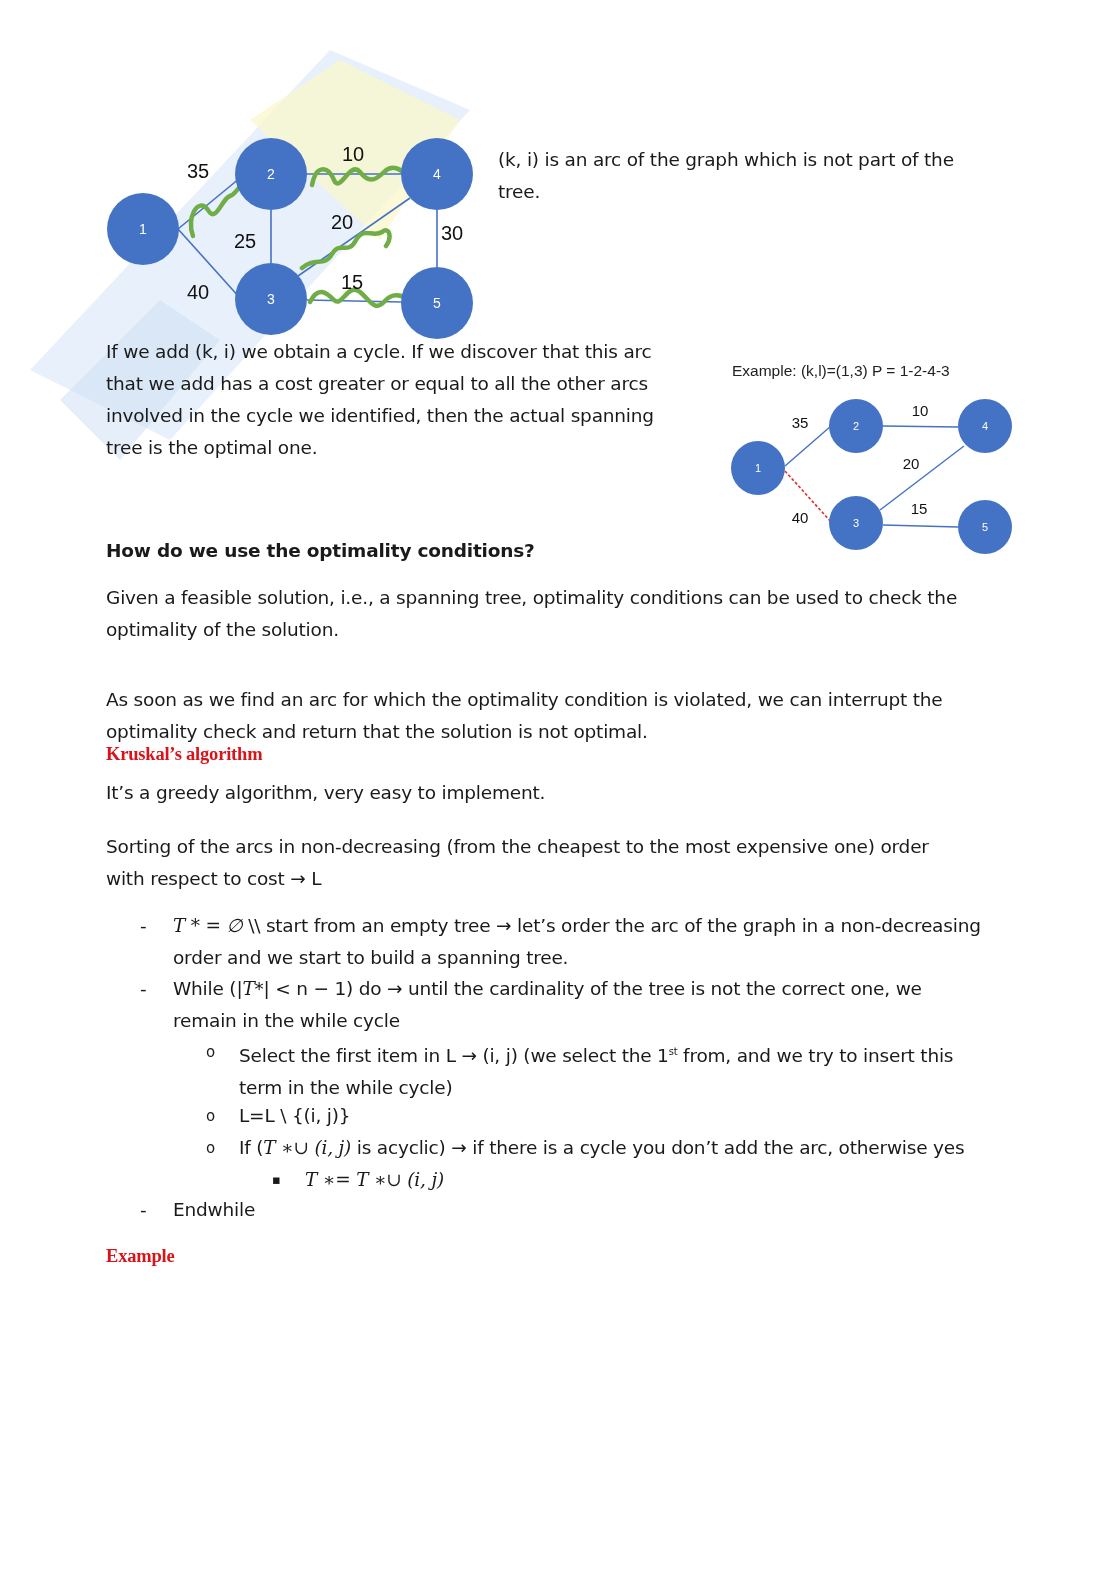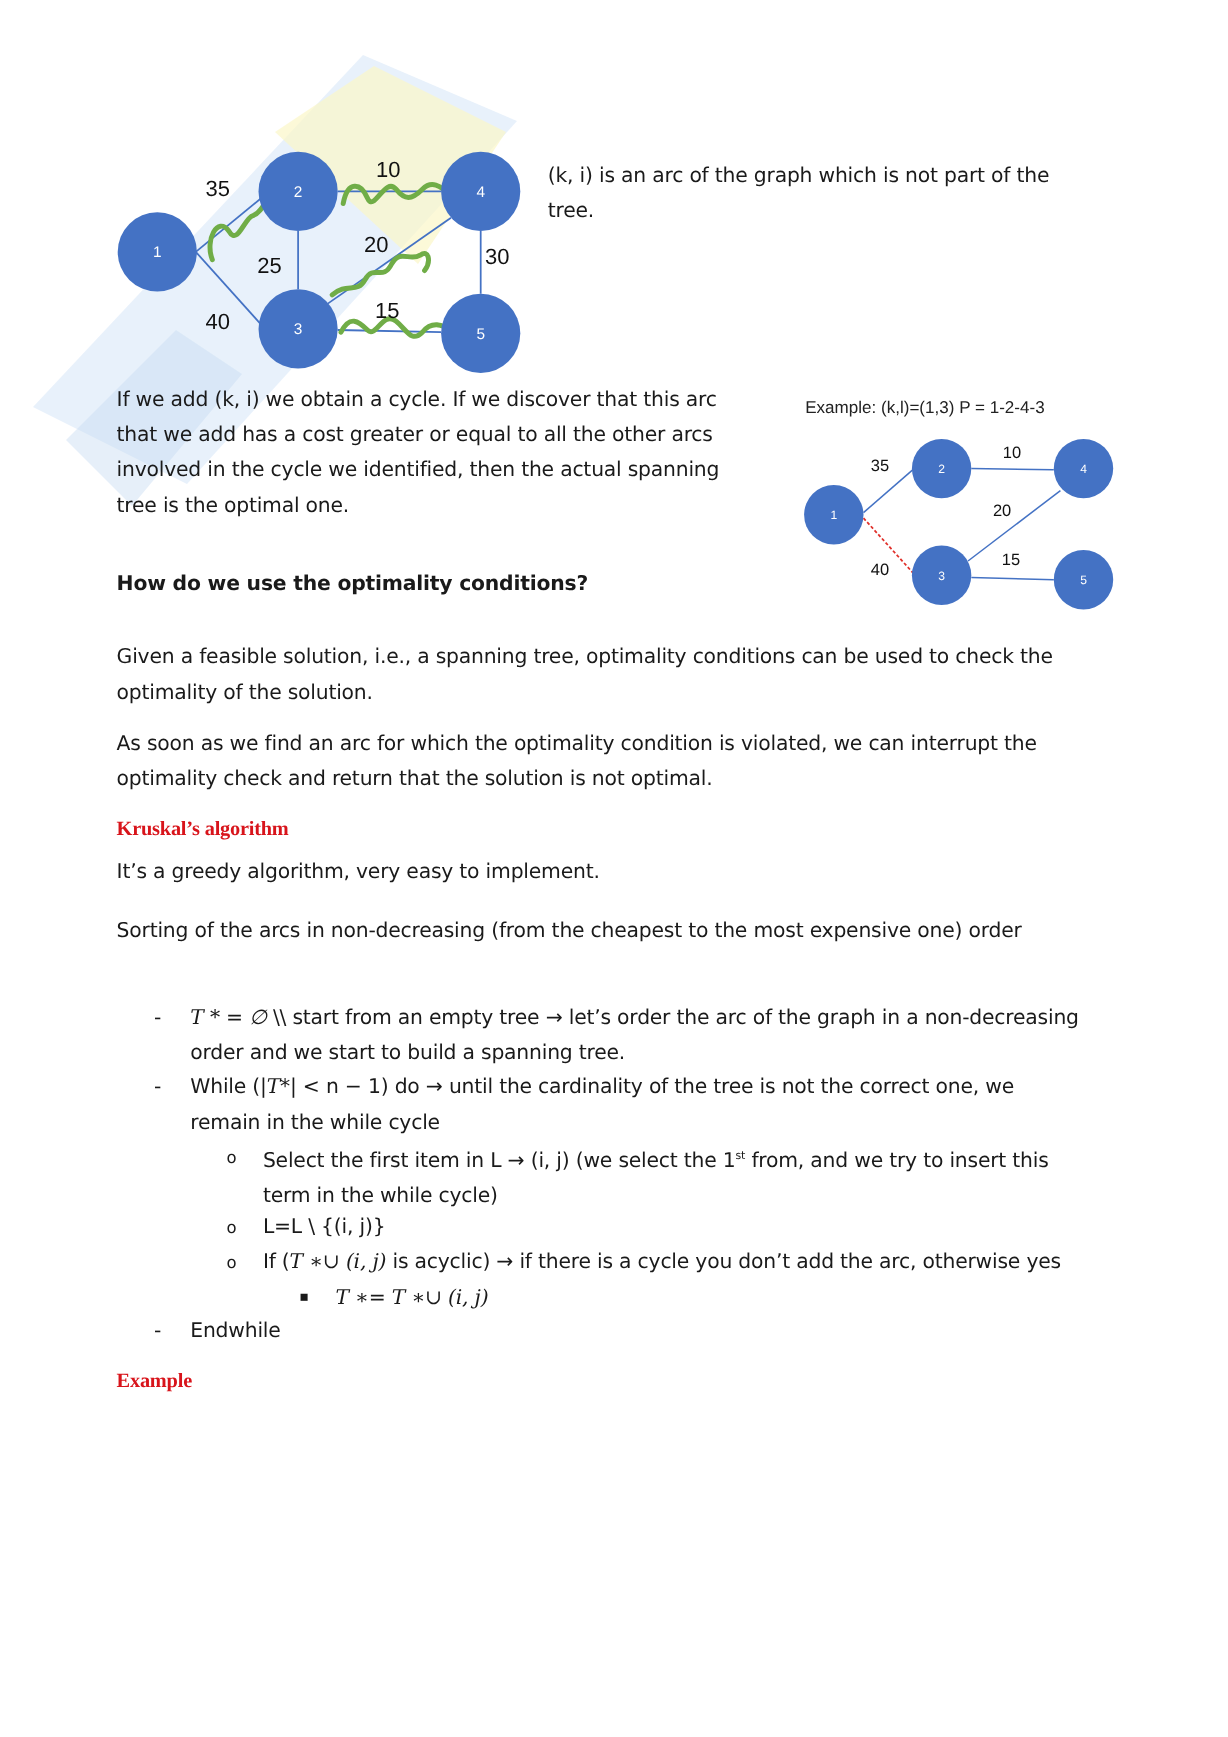--- a/index.html
+++ b/index.html
@@ -68,21 +68,21 @@
     <text x="352" y="289">15</text>
     <text x="452" y="240">30</text>
   </g>
 </svg>
 
 <div class="p" style="left:498px;top:144px;width:490px;">
   <div>(k, i) is an arc of the graph which is not part of the</div>
   <div>tree.</div>
 </div>
 
-<div class="p" style="top:348px;width:600px;">
+<div class="p" style="top:336px;width:600px;">
   <div>If we add (k, i) we obtain a cycle. If we discover that this arc</div>
   <div>that we add has a cost greater or equal to all the other arcs</div>
   <div>involved in the cycle we identified, then the actual spanning</div>
   <div>tree is the optimal one.</div>
 </div>
 
 <div class="abs" style="left:732px;top:362px;font-family:'Liberation Sans',sans-serif;font-size:15.5px;color:#222;">Example: (k,l)=(1,3) P = 1-2-4-3</div>
 
 <svg class="abs" style="left:720px;top:390px;" width="310" height="170" viewBox="720 390 310 170">
   <g stroke="#4472c4" stroke-width="1.4" fill="none">
@@ -108,38 +108,39 @@
   </g>
   <g fill="#111" font-size="15" text-anchor="middle">
     <text x="800" y="428">35</text>
     <text x="800" y="523">40</text>
     <text x="920" y="416">10</text>
     <text x="911" y="469">20</text>
     <text x="919" y="514">15</text>
   </g>
 </svg>
 
-<div class="p heading" style="top:515px;text-align:center;">How do we use the optimality conditions?</div>
+<div class="p heading" style="top:535px;text-align:center;">How do we use the optimality conditions?</div>
 
 <div class="p" style="top:582px;width:910px;">
   <div>Given a feasible solution, i.e., a spanning tree, optimality conditions can be used to check the</div>
   <div>optimality of the solution.</div>
 </div>
 
-<div class="p" style="top:661px;width:910px;">
+<div class="p" style="top:684px;width:910px;">
   <div>As soon as we find an arc for which the optimality condition is violated, we can interrupt the</div>
   <div>optimality check and return that the solution is not optimal.</div>
 </div>
 
 <div class="p red" style="top:738px;">Kruskal’s algorithm</div>
 
 <div class="p" style="top:777px;">It’s a greedy algorithm, very easy to implement.</div>
 
 <div class="p" style="top:831px;width:910px;">
   <div>Sorting of the arcs in non-decreasing (from the cheapest to the most expensive one) order</div>
+  <div>with respect to cost → L</div>
 </div>
 
 <div>
 
   <div class="bullet-row" style="left:140px;top:910px;width:870px;">
     <span class="marker" style="left:0;">-</span>
     <div style="margin-left:33px;">
       <div><span class="math">T * = ∅</span><span> \\ start from an empty tree → let’s order the arc of the graph in a non-decreasing</span></div>
       <div>order and we start to build a spanning tree.</div>
     </div>

